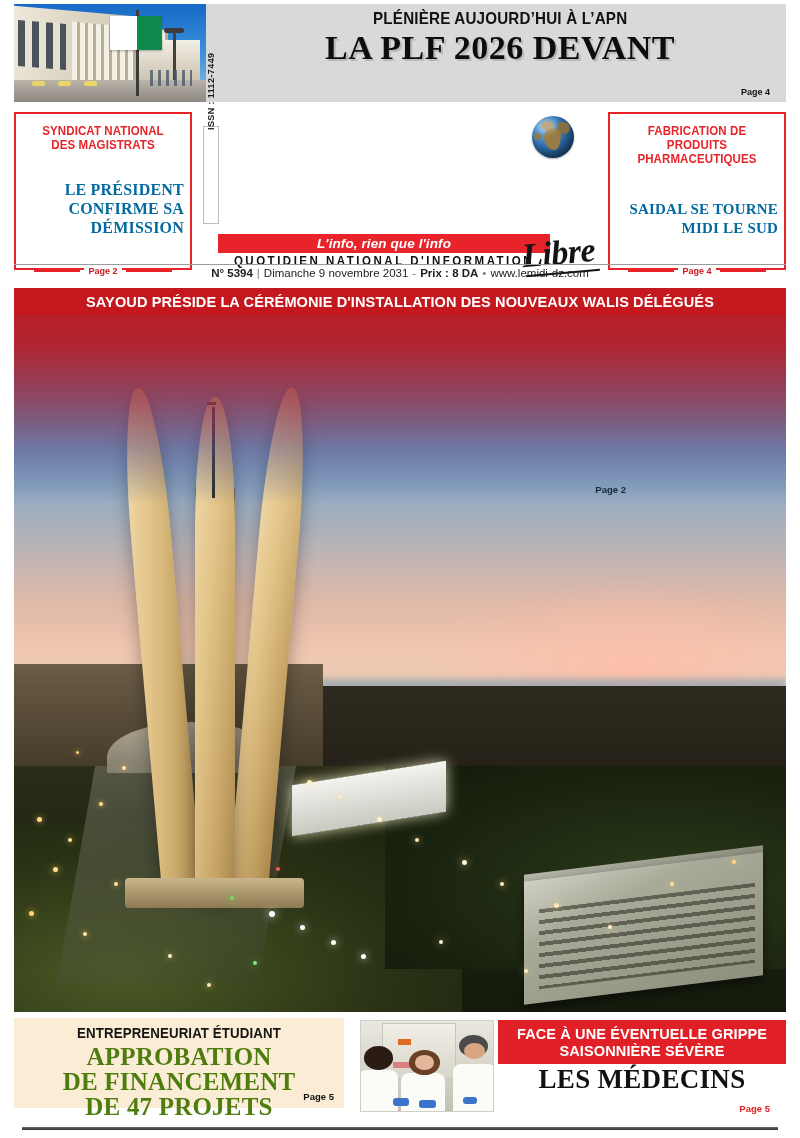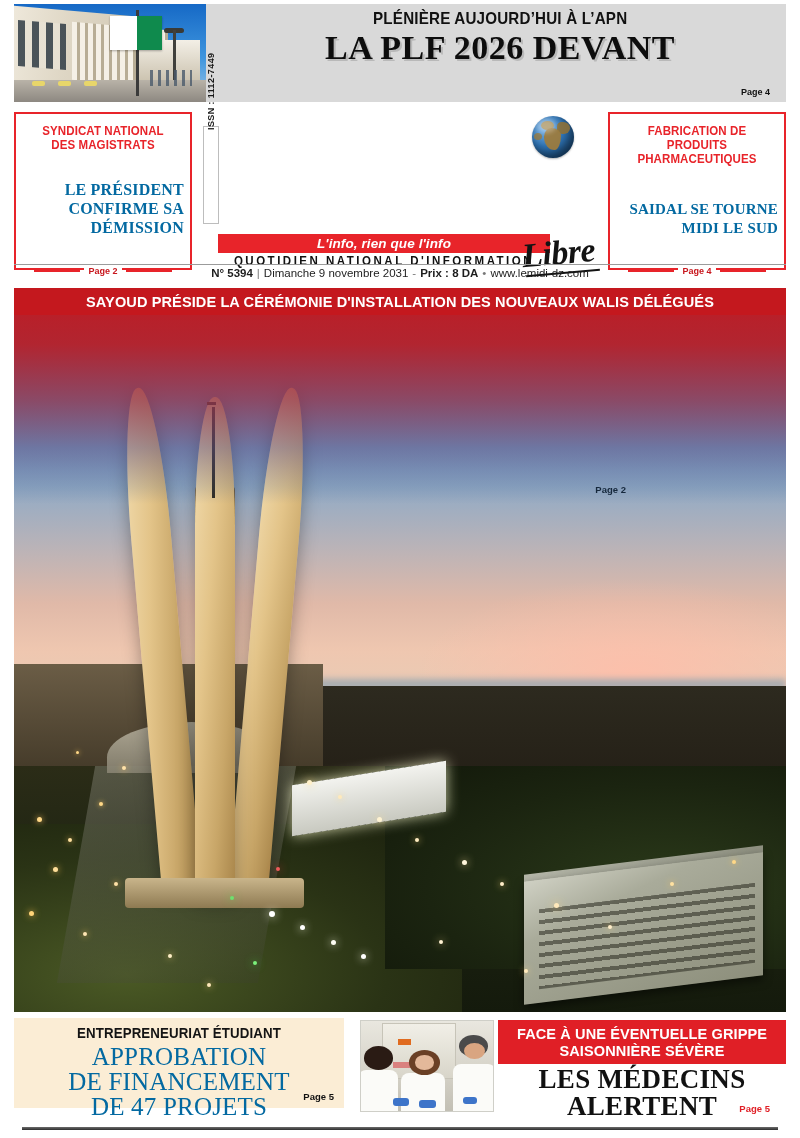--- a/index.html
+++ b/index.html
@@ -253,22 +253,22 @@
 
   
   .bottom{position:absolute;left:14px;top:1018px;width:772px;height:98px;}
 
   .bl{position:absolute;left:0;top:0;width:330px;height:90px;background:#fbedd5;}
   .bl-kicker{
     text-align:center;font-weight:bold;font-size:14px;color:#141414;
     padding-top:7px;letter-spacing:.1px;transform:scaleX(.95);
   }
   .bl-head{
-    font-family:"Liberation Serif", serif;font-weight:normal;
-    text-align:center;font-size:25px;line-height:25px;color:#0369a1;
+    font-family:"Liberation Serif", serif;font-weight:bold;
+    text-align:center;font-size:25px;line-height:25px;color:#4d7c0f;
     margin-top:3px;letter-spacing:.2px;
   }
   .bl-page{position:absolute;right:10px;bottom:6px;font-size:9.5px;font-weight:bold;color:#111;}
 
   .br{position:absolute;left:344px;top:0;width:428px;height:98px;}
   .br-photo{
     position:absolute;left:2px;top:2px;width:134px;height:92px;overflow:hidden;
     background:#dcdcd6;border:1px solid #cfcfc8;box-sizing:border-box;
   }
   .brp-bg{position:absolute;inset:0;background:linear-gradient(180deg,#e9e7df 0%,#d6d3c9 55%,#c2bfb4 100%);}
@@ -502,20 +502,19 @@
         <div class="brp-glove" style="left:24%;bottom:6%;width:12%;height:9%;"></div>
         <div class="brp-glove" style="left:44%;bottom:3%;width:13%;height:9%;"></div>
         <div class="brp-glove" style="right:12%;bottom:8%;width:11%;height:8%;"></div>
       </div>
       <div class="br-kicker">
         <span>FACE À UNE  ÉVENTUELLE GRIPPE</span>
         <span>SAISONNIÈRE SÉVÈRE</span>
       </div>
       <div class="br-head">
         <span>LES MÉDECINS</span><br>
-        <span>ALERTENT</span>
       </div>
       <div class="br-page">Page 5</div>
     </div>
   </div>
 
   <div class="footrule"></div>
 </div>
 
 </body></html>

